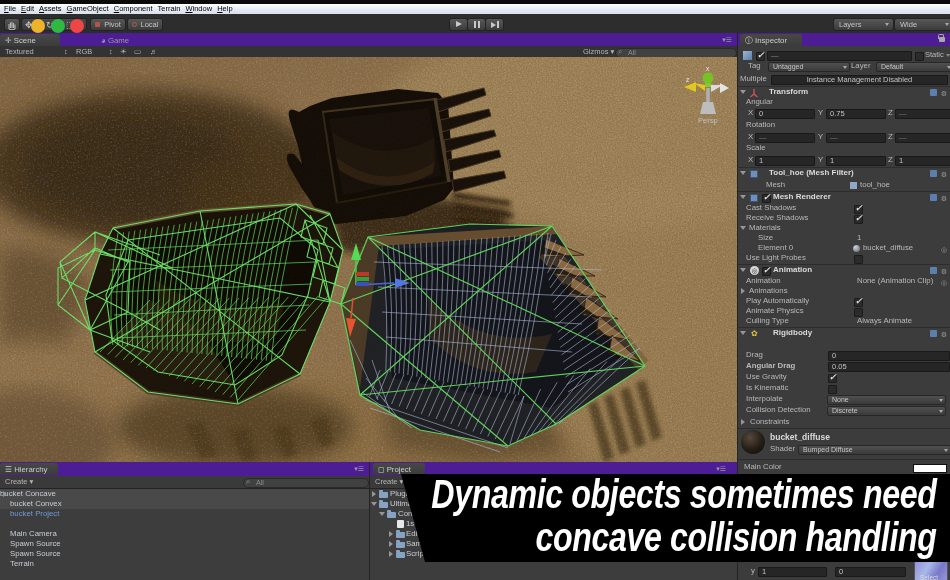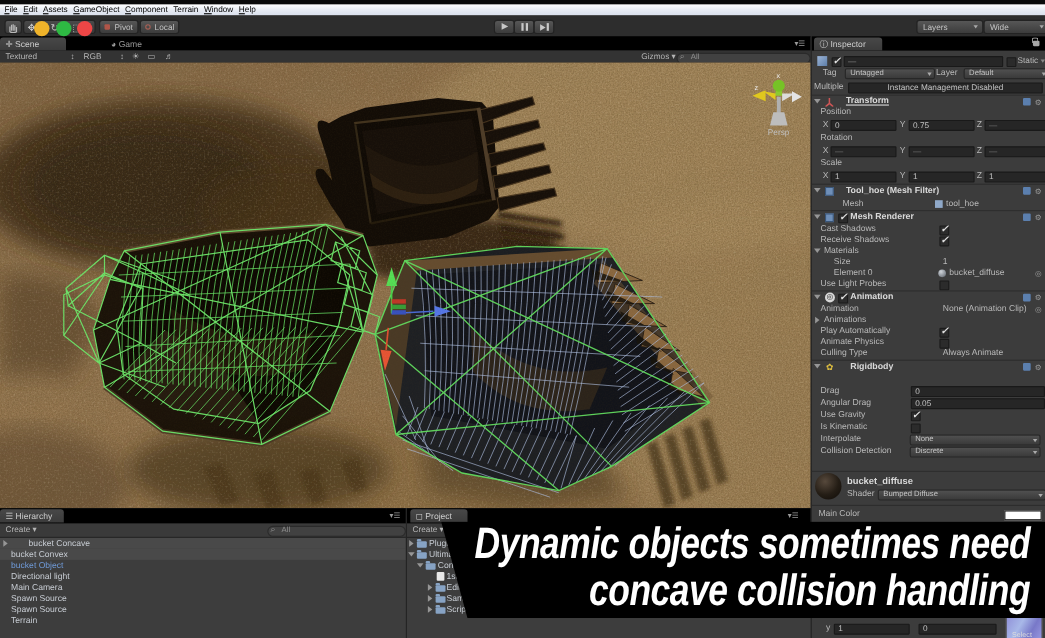--- a/index.html
+++ b/index.html
@@ -7,21 +7,21 @@
   .abs{position:absolute;}
   #topblack{left:0;top:0;width:950px;height:4px;background:#0a0a0a;}
   #menubar{left:0;top:4px;width:950px;height:10px;background:linear-gradient(#ffffff,#e4e9f2 60%,#dae0ec);
     color:#000;font-size:7.5px;line-height:10.5px;}
   #menubar span{margin-right:5px;}
   #menubar u{text-decoration:underline;}
   #toolbar{left:0;top:14px;width:950px;height:19px;background:#2d2d2d;border-bottom:1px solid #1f1f1f;}
   .tbtn{position:absolute;top:3.5px;height:11px;background:linear-gradient(#575757,#3c3c3c);
     border:1px solid #232323;border-radius:3px;color:#c4c4c4;font-size:7.5px;line-height:11px;text-align:center;}
   .circ{position:absolute;border-radius:50%;width:14px;height:14px;top:19px;z-index:5;}
-  .tabbar{position:absolute;background:#000000;}
+  .tabbar{position:absolute;background:#4c1d95;}
   .tab{position:absolute;top:1px;height:12px;background:linear-gradient(#484848,#3b3b3b);
     border-radius:3px 3px 0 0;color:#cecece;font-size:7.8px;line-height:13px;padding:0 5px;}
   .tab.inactive{background:none;color:#9a9a9a;}
   .ctlbar{position:absolute;background:#333333;border-bottom:1px solid #232323;color:#b5b5b5;font-size:7.5px;}
   #hierarchy{left:0;top:462px;width:369px;height:118px;background:#3d3d3d;}
   #project{left:369px;top:462px;width:368px;height:118px;background:#3d3d3d;border-left:1px solid #242424;}
   #inspector{left:737px;top:33px;width:213px;height:547px;background:#3c3c3c;border-left:1px solid #242424;}
   .irow{position:absolute;left:0;width:213px;height:10.5px;color:#b9b9b9;font-size:7.8px;line-height:10.5px;white-space:nowrap;}
   .fld{position:absolute;background:#262626;border:1px solid #191919;border-radius:1px;height:7.5px;
     line-height:7.5px;font-size:7.5px;color:#c2c2c2;padding-left:3px;top:1px;}
@@ -233,24 +233,23 @@
 
 <div class="abs" id="hierarchy">
   <div class="tabbar abs" style="left:0;top:0;width:369px;height:14px;">
     <div class="tab" style="left:0;width:48px;">☰ Hierarchy</div>
     <div style="position:absolute;right:5px;top:3px;color:#999;font-size:7px;">▾☰</div>
   </div>
   <div class="ctlbar abs" style="left:0;top:14px;width:369px;height:12px;line-height:12px;background:#3a3a3a;">
     <span style="margin-left:5px;">Create ▾</span>
     <div class="srch" style="left:243px;top:2px;width:112px;">All</div>
   </div>
-  <div class="hrow" style="top:27px;background:#494949;"><i class="trir" style="left:3px;"></i><span style="margin-left:10px;padding-left:16px;">bucket Concave</span></div>
+  <div class="hrow" style="top:27px;background:#494949;"><i class="trir" style="left:3px;"></i><span style="">bucket Concave</span></div>
   <div class="hrow" style="top:37px;background:#494949;"><span style="margin-left:10px;">bucket Convex</span></div>
-  <div class="hrow" style="top:47px;color:#6f9ad8;"><span style="margin-left:10px;">bucket Object</span></div>
-  <div class="hrow" style="top:57px;"><span style="margin-left:10px;">Directional light</span></div>
+  <div class="hrow" style="top:47px;color:#6f9ad8;"><span style="margin-left:10px;">bucket Project</span></div>
   <div class="hrow" style="top:67px;"><span style="margin-left:10px;">Main Camera</span></div>
   <div class="hrow" style="top:77px;"><span style="margin-left:10px;">Spawn Source</span></div>
   <div class="hrow" style="top:87px;"><span style="margin-left:10px;">Spawn Source</span></div>
   <div class="hrow" style="top:97px;"><span style="margin-left:10px;">Terrain</span></div>
 </div>
 
 <div class="abs" id="project">
   <div class="tabbar abs" style="left:0;top:0;width:368px;height:14px;">
     <div class="tab" style="left:3px;width:42px;">◻ Project</div>
     <div style="position:absolute;right:12px;top:3px;color:#999;font-size:7px;">▾☰</div>
@@ -292,26 +291,26 @@
     <div class="fld" style="left:33px;width:175px;text-align:center;padding-left:0;">Instance Management Disabled</div>
   </div>
   <div class="abs" style="left:0;top:53px;width:213px;height:1px;background:#2d2d2d;"></div>
   <div class="irow" style="top:54px;">
     <i class="tri" style="left:2px;"></i>
     <span style="position:absolute;left:12px;top:1.5px;width:8px;height:8px;">
       <svg width="8" height="8">
           <path d="M4 0 L4 5 M4 5 L0.5 8 M4 5 L7.5 8" stroke="#c55" stroke-width="1.4" fill="none"></path>
         </svg>
     </span>
-    <span class="hdr" style="position:absolute;left:31px;text-decoration:underline;">Transform</span>
+    <span class="hdr" style="position:absolute;left:31px;">Transform</span>
     <span class="book"></span>
       <span class="gear">⚙</span>
   </div>
   <div class="irow" style="top:64px;">
-      <span style="position:absolute;left:8px;">Position</span>
+      <span style="position:absolute;left:8px;">Angular</span>
     </div>
   <div class="irow" style="top:75px;">
     <span style="position:absolute;left:10px;">X</span>
       <div class="fld" style="left:17px;width:55px;">0</div>
     <span style="position:absolute;left:80px;">Y</span>
       <div class="fld" style="left:88px;width:55px;">0.75</div>
     <span style="position:absolute;left:150px;">Z</span>
       <div class="fld" style="left:157px;width:52px;color:#777;">—</div>
   </div>
   <div class="irow" style="top:87px;">
@@ -420,38 +419,42 @@
     <span style="position:absolute;left:13px;top:1px;color:#e0c040;font-size:8px;">✿</span>
     <span class="hdr" style="position:absolute;left:35px;">Rigidbody</span>
     <span class="book"></span>
       <span class="gear">⚙</span>
   </div>
   <div class="irow" style="top:317px;">
       <span style="position:absolute;left:8px;">Drag</span>
       <div class="fld" style="left:90px;width:117px;">0</div>
     </div>
   <div class="irow" style="top:328px;">
-      <span style="position:absolute;left:8px;">Angular Drag</span>
+      <span style="position:absolute;left:8px;font-weight:bold;">Angular Drag</span>
       <div class="fld" style="left:90px;width:117px;">0.05</div>
     </div>
   <div class="irow" style="top:339px;">
       <span style="position:absolute;left:8px;">Use Gravity</span>
       <i class="chk on" style="left:90px;"></i>
     </div>
   <div class="irow" style="top:350px;">
       <span style="position:absolute;left:8px;">Is Kinematic</span>
       <i class="chk" style="left:90px;"></i>
     </div>
   <div class="irow" style="top:361px;">
       <span style="position:absolute;left:8px;">Interpolate</span>
       <div class="drop" style="left:89px;width:113px;">None<i></i></div>
     </div>
   <div class="irow" style="top:372px;">
       <span style="position:absolute;left:8px;">Collision Detection</span>
       <div class="drop" style="left:89px;width:113px;">Discrete<i></i></div>
+    </div>
+  <div class="irow" style="top:384px;">
+      <i class="trir" style="left:3px;"></i>
+      <span style="position:absolute;left:12px;">Constraints</span>
     </div>
   <div class="abs" style="left:0;top:395px;width:213px;height:1px;background:#2d2d2d;"></div>
   <div class="abs" style="left:3px;top:397px;width:24px;height:24px;border-radius:50%;
     background:radial-gradient(circle at 38% 32%,#57493c,#241d15 55%,#0f0b07);"></div>
   <div class="irow hdr" style="top:399px;left:32px;font-size:8.5px;">bucket_diffuse</div>
   <div class="irow" style="top:411px;">
     <span style="position:absolute;left:32px;">Shader</span>
     <div class="drop" style="left:60px;width:147px;">Bumped Diffuse<i></i></div>
   </div>
   <div class="abs" style="left:0;top:426px;width:213px;height:1px;background:#2d2d2d;"></div>

